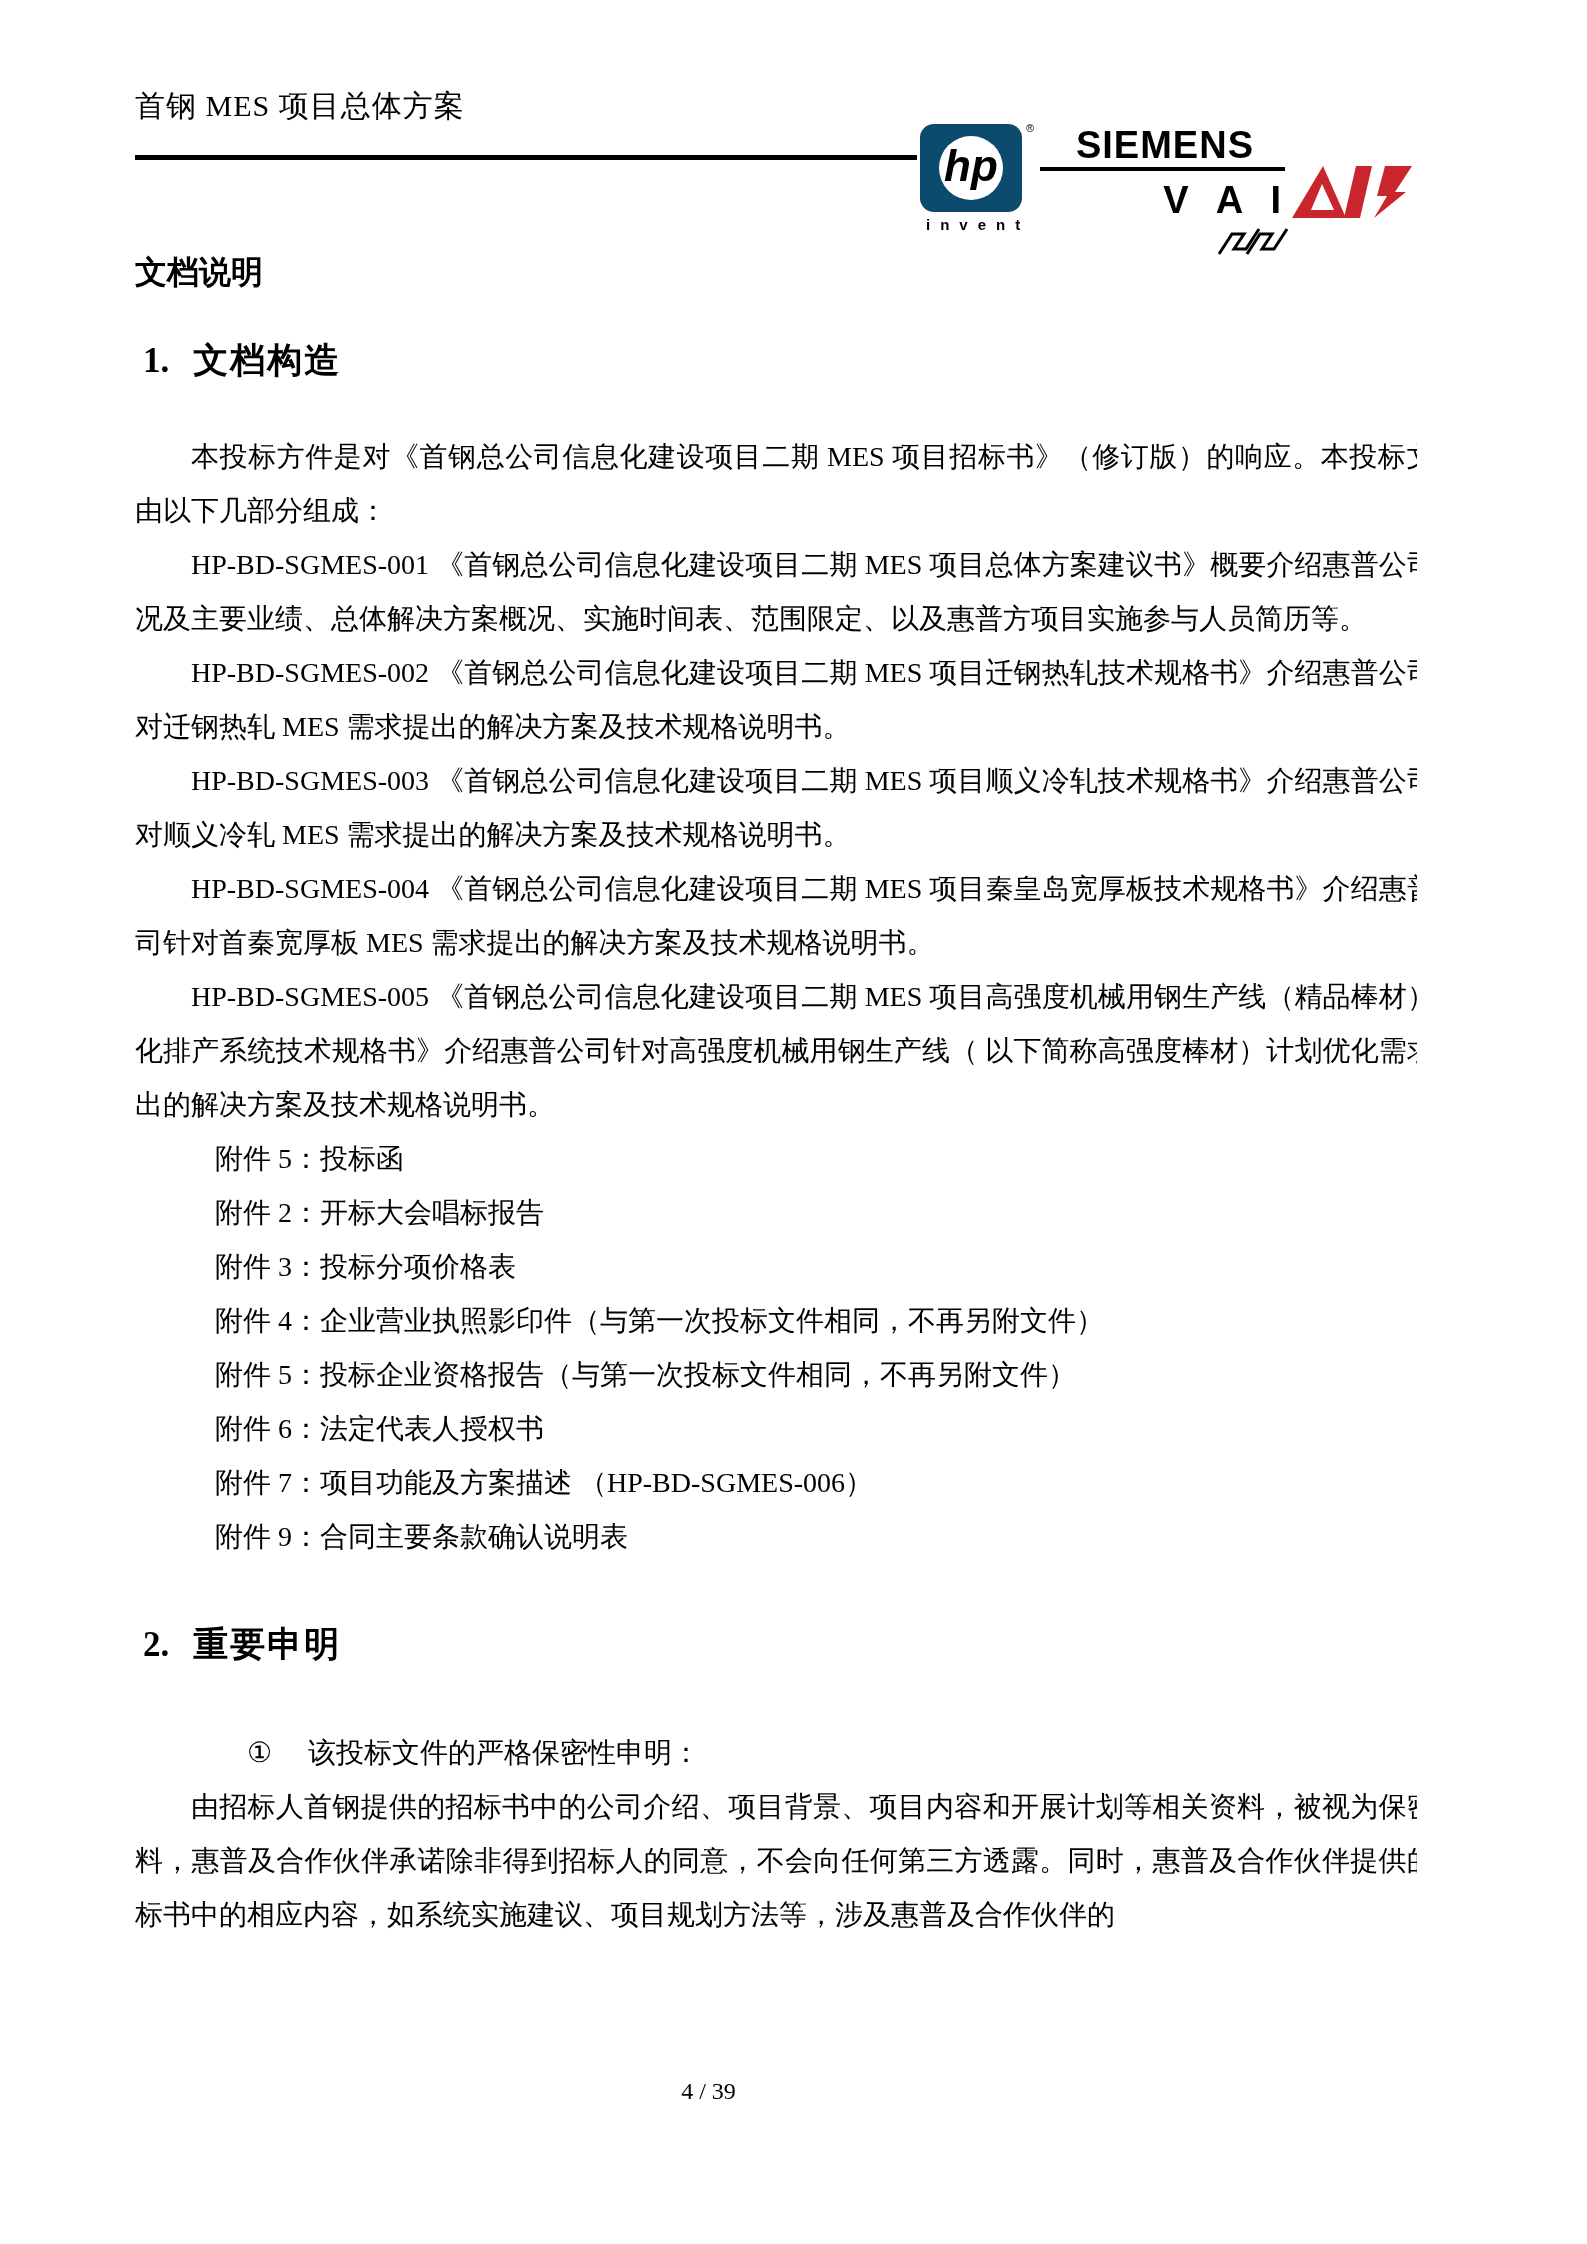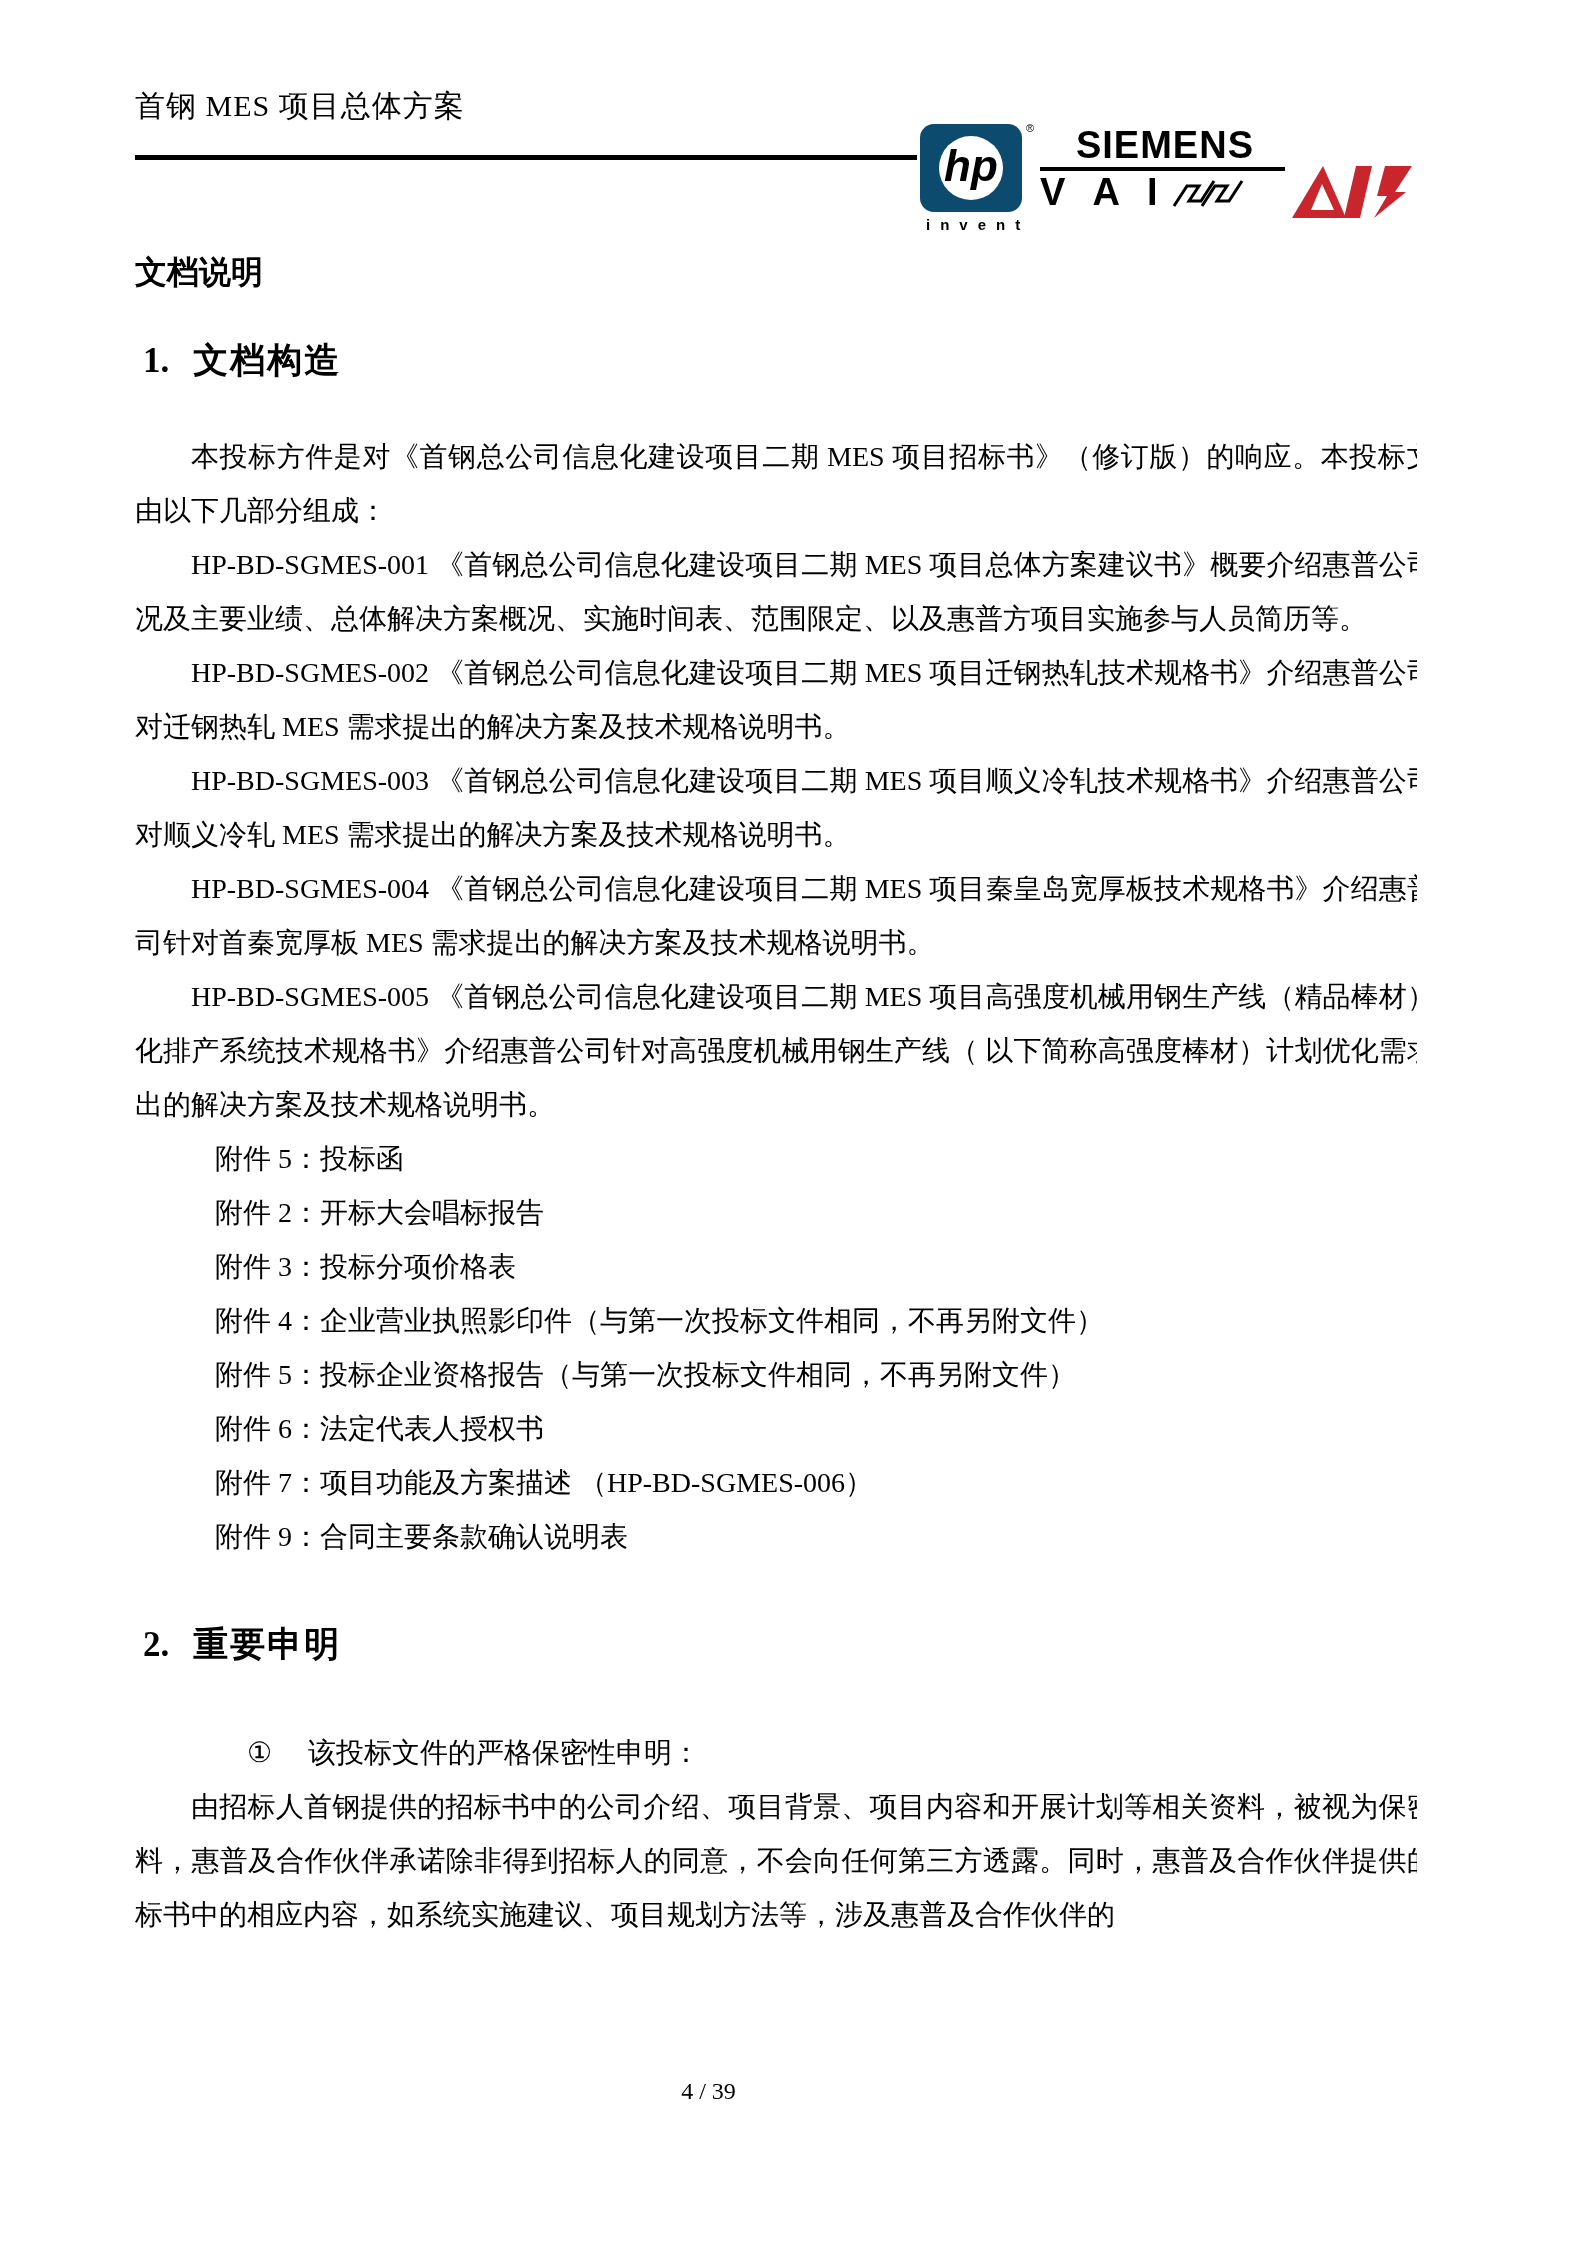--- a/index.html
+++ b/index.html
@@ -75,21 +75,21 @@
   .siemens-word {
     font-family: "Liberation Sans", sans-serif;
     font-weight: bold;
     font-size: 38px;
     letter-spacing: 1px;
     line-height: 1.0;
     white-space: nowrap;
     text-align: center;
   }
   .siemens-rule { margin-top: 3px; width: 245px; height: 4px; background: #000; }
-  .vai-row { display: flex; align-items: flex-end; margin-top: 0; }
+  .vai-row { display: flex; align-items: flex-end; margin-top: 10px; flex-direction: column; }
   .vai-word {
     font-family: "Liberation Sans", sans-serif;
     font-weight: bold;
     font-size: 38px;
     letter-spacing: 9px;
     line-height: 1.0;
     white-space: nowrap;
   }
   .vai-zigzag { margin-left: 4px; margin-bottom: 2px; }
 

